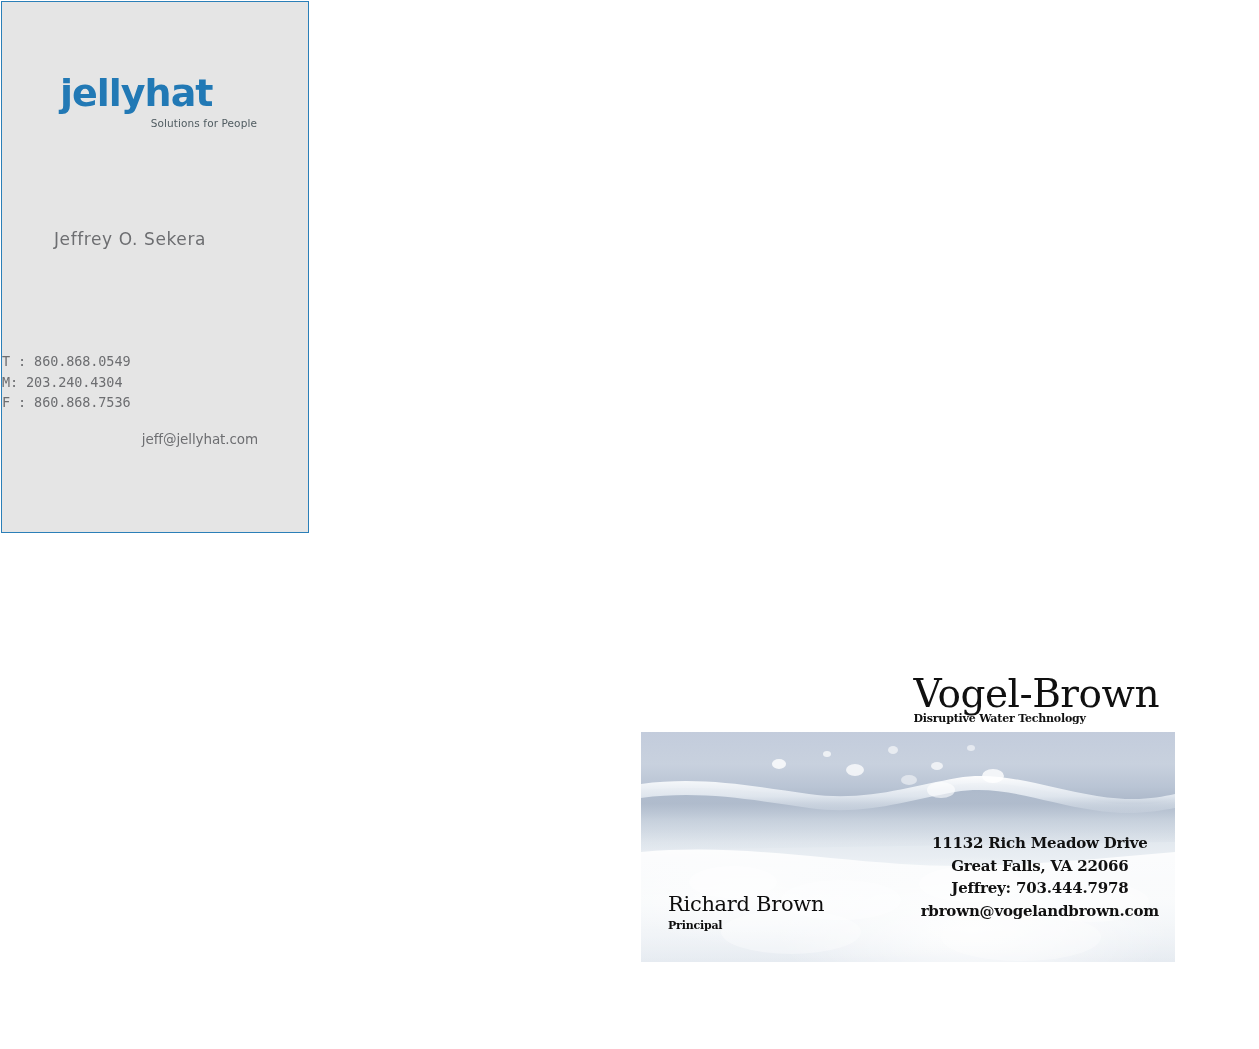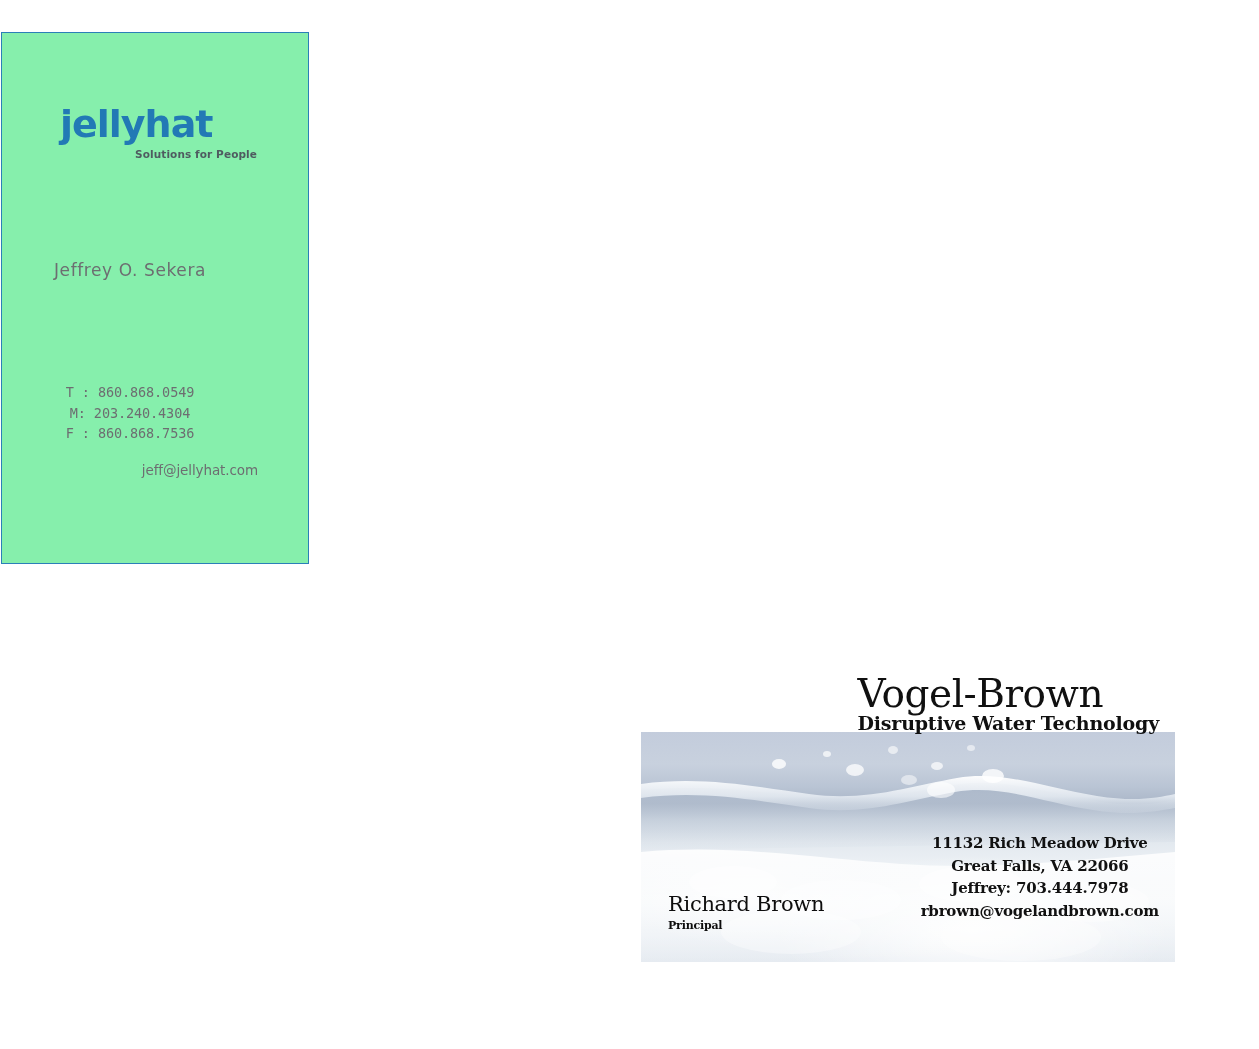--- a/index.html
+++ b/index.html
@@ -15,24 +15,23 @@
     overflow: hidden;
   }
 
   
   #card-jellyhat {
     position: absolute;
     left: 1px;
     top: 1px;
     width: 308px;
     height: 532px;
-    background: #86efac;
+    background: #e5e5e5;
     border: 1px solid #2b7fb8;
     box-sizing: border-box;
-    margin-top: 31px;
   }
   #jellyhat-logo-wrap {
     position: absolute;
     left: 58px;
     top: 72px;
     width: 200px;
   }
   #jellyhat-wordmark {
     font-family: "DejaVu Sans", sans-serif;
     font-weight: bold;
@@ -42,39 +41,38 @@
     line-height: 1;
   }
   #jellyhat-tagline {
     font-family: "DejaVu Sans", sans-serif;
     font-size: 10.5px;
     color: #4f5b60;
     text-align: right;
     width: 197px;
     margin-top: 5px;
     letter-spacing: 0.1px;
-    font-weight: bold;
   }
   #jellyhat-name {
     position: absolute;
     left: 0;
     top: 227px;
     width: 256px;
     text-align: center;
     font-family: "DejaVu Sans", sans-serif;
     font-size: 17px;
     color: #6d6e71;
     letter-spacing: 0.6px;
   }
   #jellyhat-contact {
     position: absolute;
     left: 0;
     top: 349px;
     width: 256px;
-    text-align: center;
+    text-align: left;
     font-family: "DejaVu Sans Mono", monospace;
     font-size: 13.5px;
     color: #6d6e71;
     line-height: 20.5px;
     letter-spacing: -0.1px;
   }
   #jellyhat-email {
     position: absolute;
     left: 0;
     top: 429px;
@@ -136,21 +134,21 @@
   #vogel-logo-name {
     font-family: "DejaVu Serif", serif;
     font-size: 39px;
     color: #101010;
     line-height: 1.05;
     letter-spacing: -0.5px;
   }
   #vogel-logo-tag {
     font-family: "DejaVu Serif", serif;
     font-weight: bold;
-    font-size: 19px;
+    font-size: 11px;
     color: #101010;
     margin-top: -3px;
     letter-spacing: -0.2px;
   }
   #vogel-address {
     position: absolute;
     right: 16px;
     top: 160px;
     text-align: center;
     z-index: 5;

